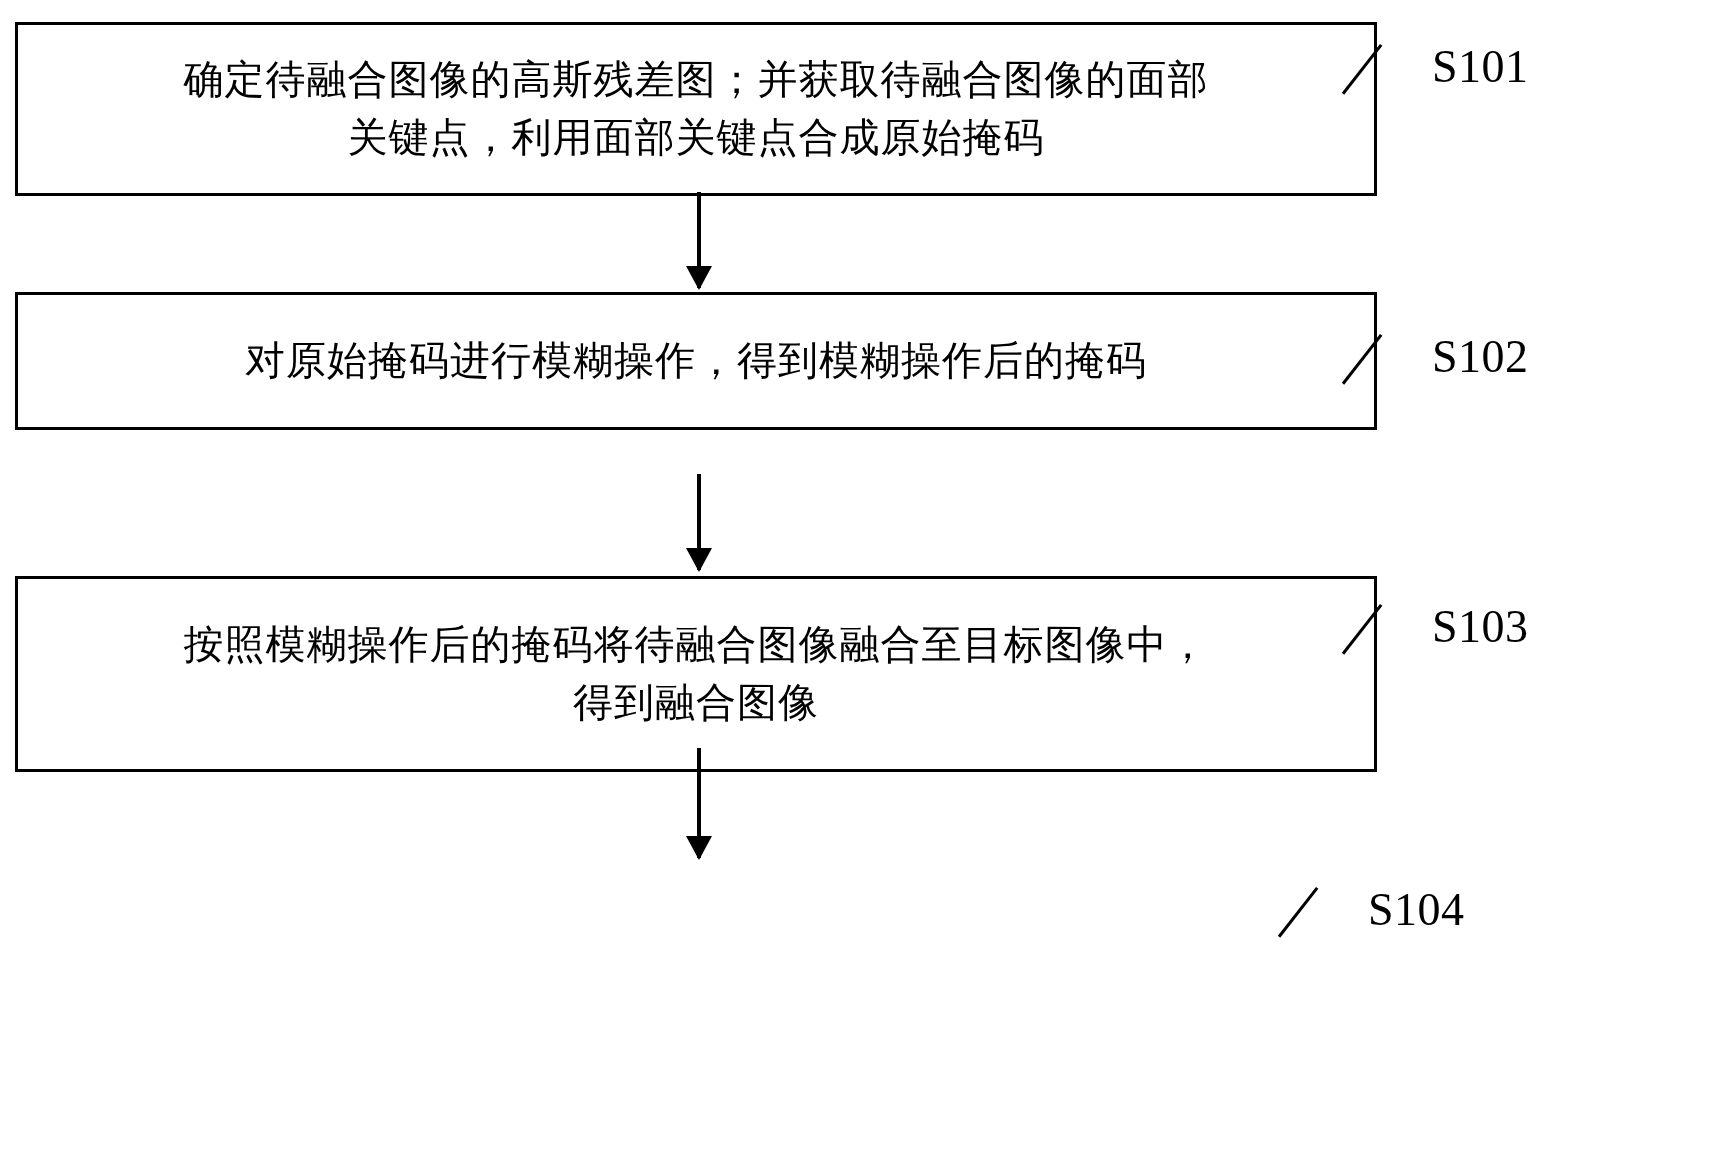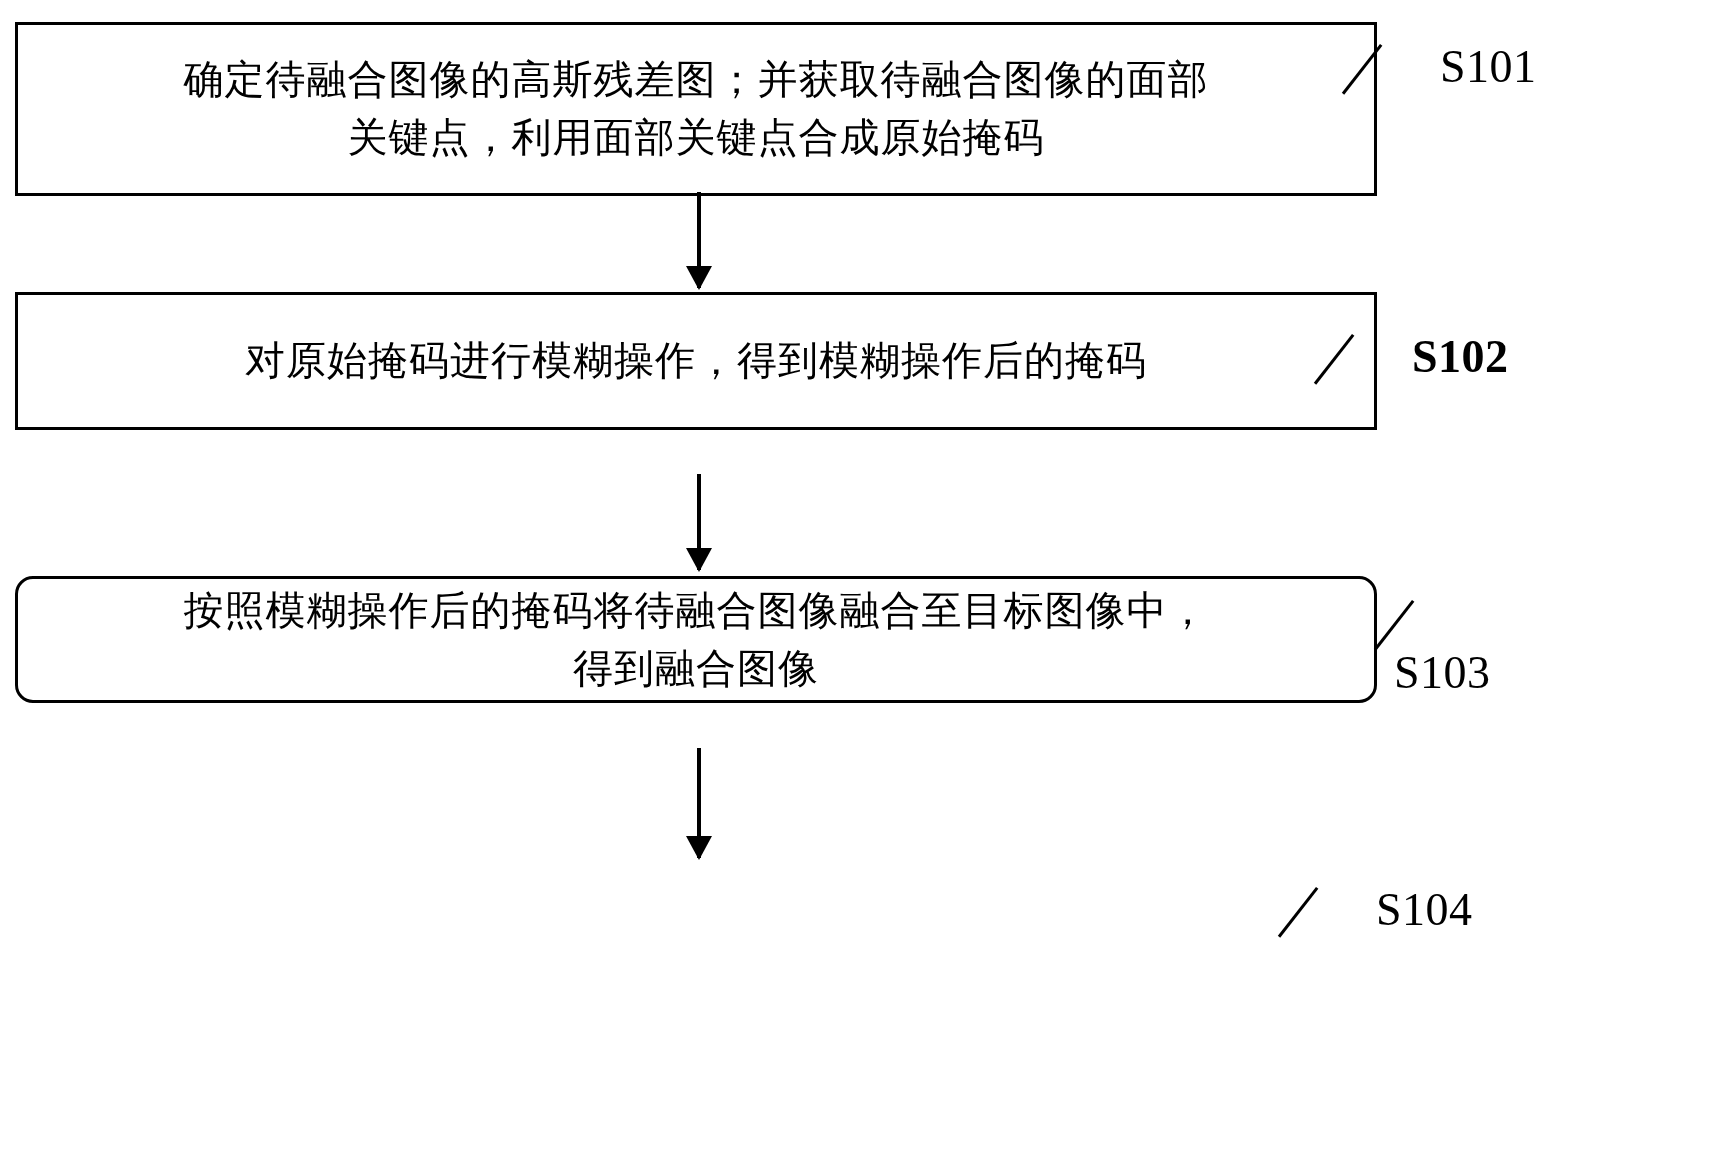--- a/index.html
+++ b/index.html
@@ -75,21 +75,21 @@
     top: 0;
     width: 3px;
     height: 62px;
     background: #000000;
     transform: rotate(38deg);
     transform-origin: top left;
   }
   .label-text {
     font-size: 46px;
     letter-spacing: 0.5px;
-    margin-left: 14px;
+    margin-left: 6px;
     white-space: nowrap;
   }
 </style>
 </head>
 <body>
 
 <div id="flowchart">
 
   <div class="step" style="top:22px; height:174px;">
     <div class="step-text">确定待融合图像的高斯残差图；并获取待融合图像的面部
@@ -98,32 +98,32 @@
   <div class="label-group" style="top:40px; left:1380px;">
     <span class="leader"></span>
     <span class="label-text">S101</span>
   </div>
 
   <div class="arrow" style="top:192px; height:96px;"></div>
 
   <div class="step" style="top:292px; height:138px;">
     <div class="step-text">对原始掩码进行模糊操作，得到模糊操作后的掩码</div>
   </div>
-  <div class="label-group" style="top:330px; left:1352px;font-weight:bold;">
+  <div class="label-group" style="top:330px; left:1380px;">
     <span class="leader"></span>
     <span class="label-text">S102</span>
   </div>
 
   <div class="arrow" style="top:474px; height:96px;"></div>
 
-  <div class="step" style="top:576px; height:127px;border-radius:18px;">
+  <div class="step" style="top:576px; height:196px;">
     <div class="step-text">按照模糊操作后的掩码将待融合图像融合至目标图像中，
 得到融合图像</div>
   </div>
-  <div class="label-group" style="top:600px; left:1380px;flex-direction:column;">
+  <div class="label-group" style="top:600px; left:1380px;">
     <span class="leader"></span>
     <span class="label-text">S103</span>
   </div>
 
   <div class="arrow" style="top:748px; height:110px;"></div>
 
   <div class="label-group" style="top:883px; left:1316px;">
     <span class="leader"></span>
     <span class="label-text">S104</span>
   </div>

